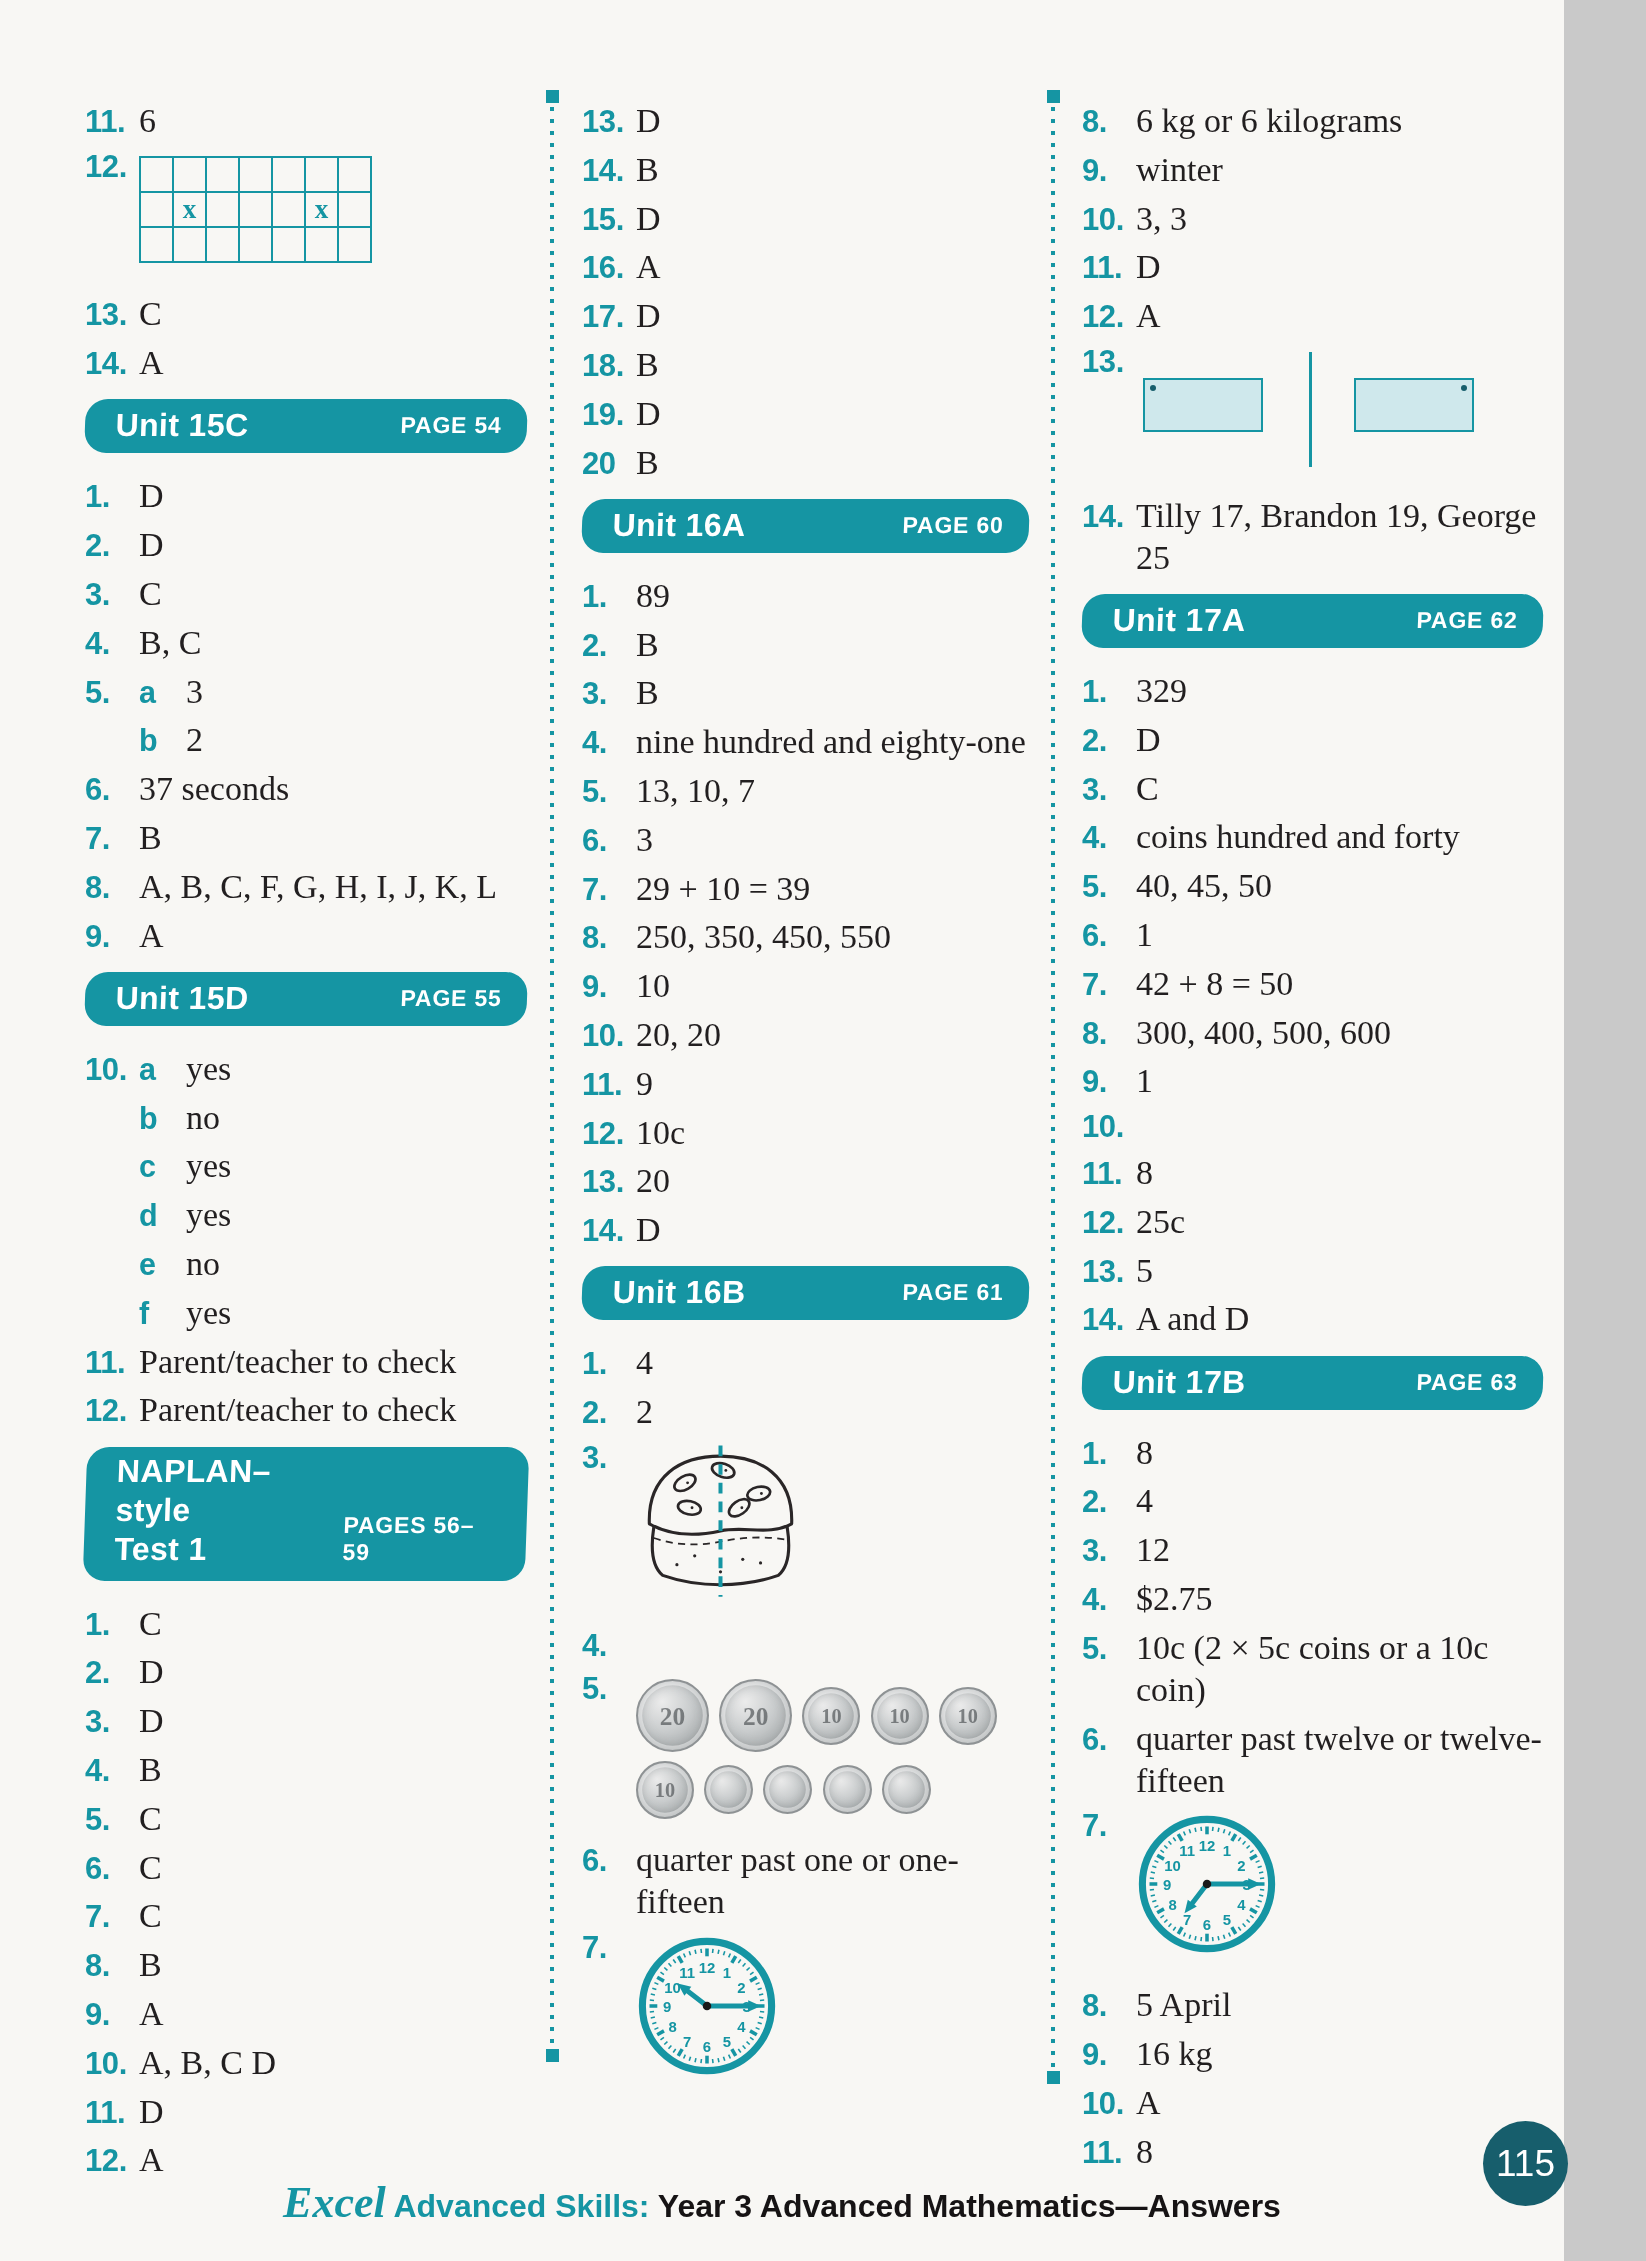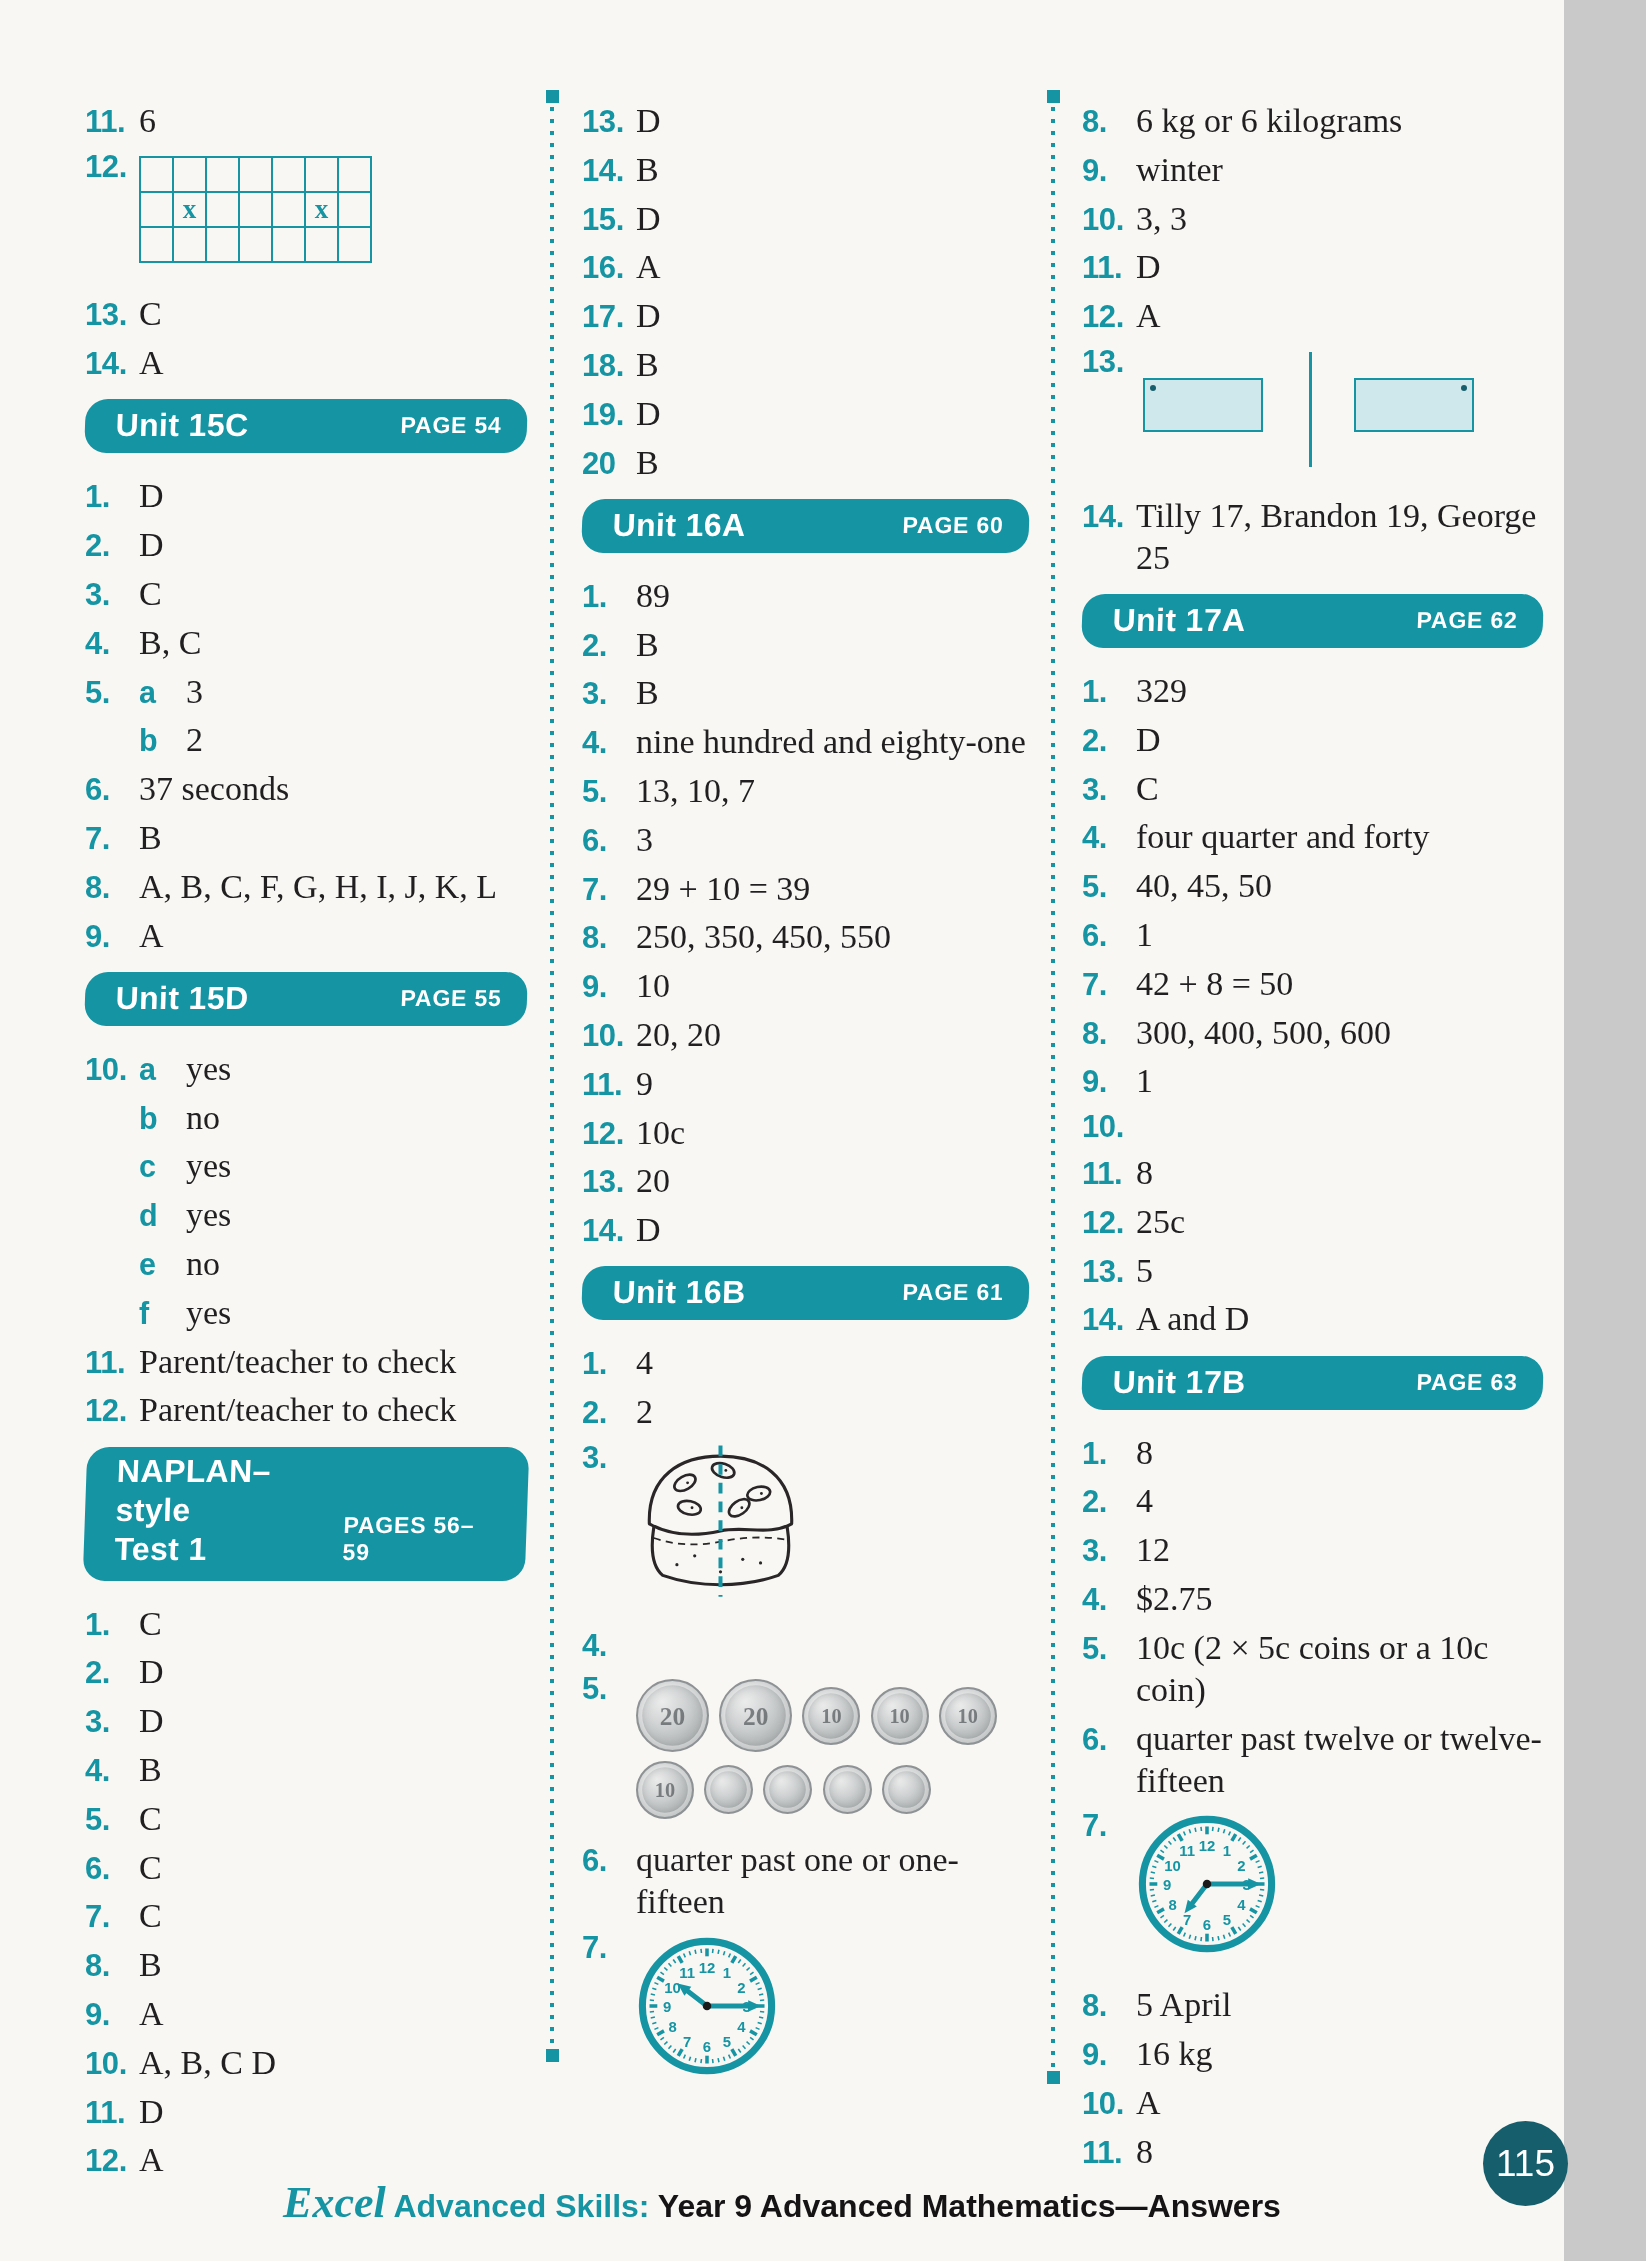--- a/index.html
+++ b/index.html
@@ -577,21 +577,21 @@
     <div class="item">
       <span class="num">2.</span>
       <span class="txt">D</span>
     </div>
     <div class="item">
       <span class="num">3.</span>
       <span class="txt">C</span>
     </div>
     <div class="item">
       <span class="num">4.</span>
-      <span class="txt">four quarter and forty</span>
+      <span class="txt">coins hundred and forty</span>
     </div>
     <div class="item">
       <span class="num">5.</span>
       <span class="txt">40, 45, 50</span>
     </div>
     <div class="item">
       <span class="num">6.</span>
       <span class="txt">1</span>
     </div>
     <div class="item">
@@ -756,16 +756,16 @@
     </div>
     <div class="item">
       <span class="num">11.</span>
       <span class="txt">8</span>
     </div>
   </div>
 
 <div class="footer">
   <span class="brand-excel">Excel</span>
   <span class="brand-skills"> Advanced Skills: </span>
-  <span>Year 9 Advanced Mathematics—Answers</span>
+  <span>Year 3 Advanced Mathematics—Answers</span>
 </div>
 <div class="page-badge">115</div>
 
 
 </body></html>

